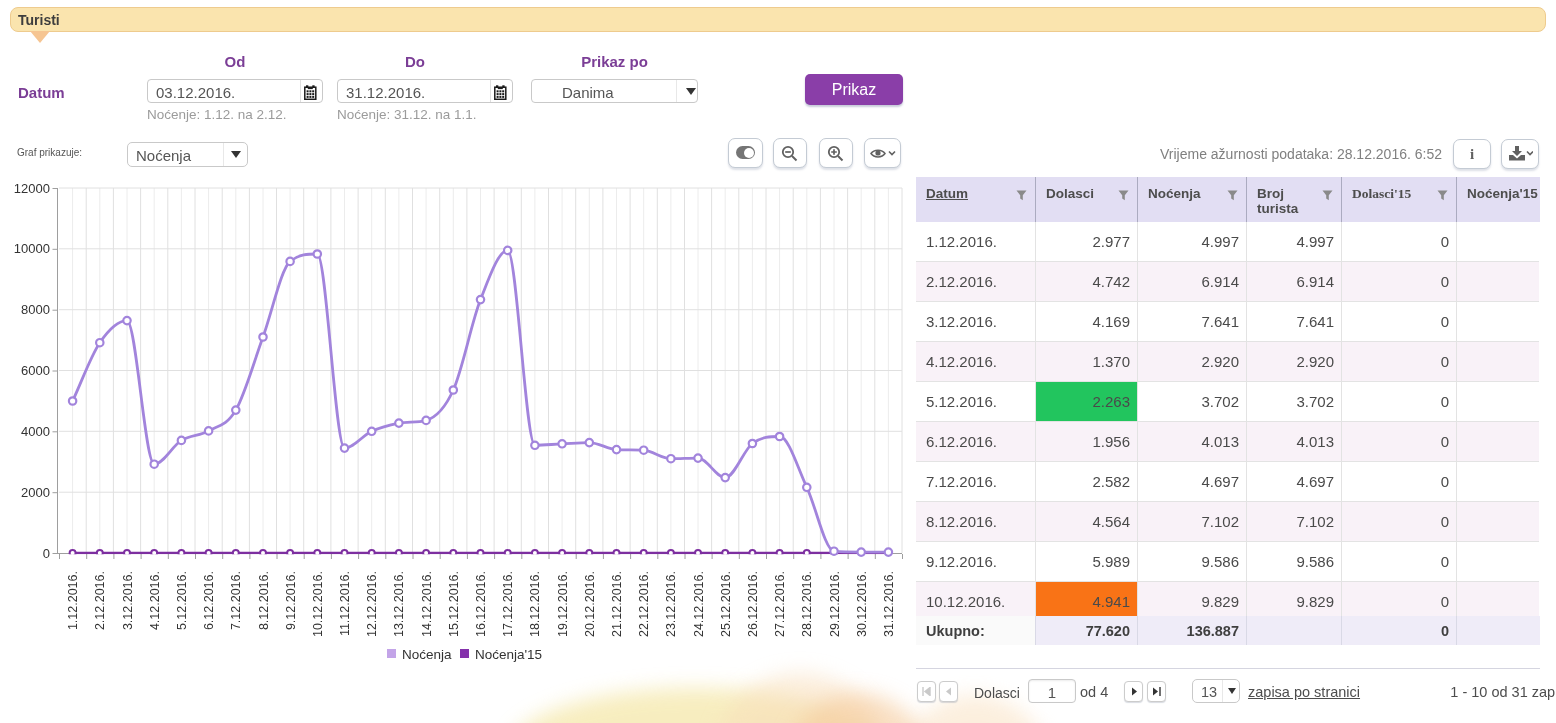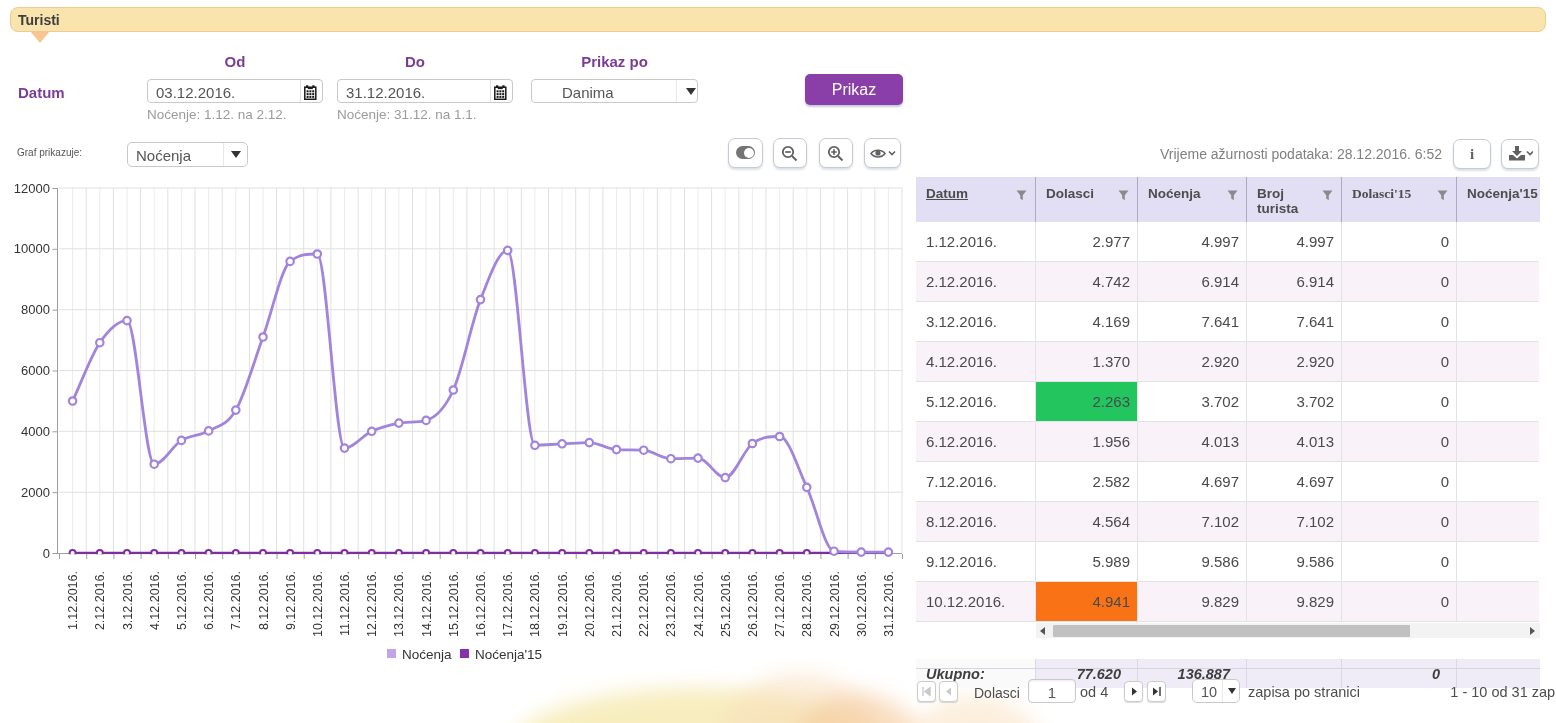--- a/index.html
+++ b/index.html
@@ -1,21 +1,21 @@
 <!DOCTYPE html>
 <html><head><meta charset="utf-8"><style>
 * {margin:0;padding:0;box-sizing:border-box;}
 html,body {width:1556px;height:723px;background:#fff;font-family:"Liberation Sans",sans-serif;overflow:hidden;position:relative;}
 .abs {position:absolute;}
 .purple {color:#7b3e96;font-weight:bold;}
 .inputbox {position:absolute;height:24px;background:#fff;border:1px solid #c9c9c9;border-radius:4px;font-size:15px;color:#555;}
 .btnsq {position:absolute;background:#fff;border:1px solid #c4cbd4;border-radius:7px;box-shadow:0 2px 2px rgba(120,130,160,0.25);}
 .th {position:absolute;top:177px;height:45px;background:#e2def3;border-right:1px solid #ababc0;font-size:13.5px;font-weight:bold;color:#4d4d4d;padding:9px 0 0 10px;line-height:15px;}
 .tc {position:absolute;height:40px;border-right:1px solid #e3e3e3;border-bottom:1px solid #e3e3e3;font-size:15px;color:#4a4a4a;text-align:right;padding:11px 7px 0 0;}
-.uk {position:absolute;top:659px;height:29px;background:#efecf8;border-right:1px solid #d9d9e6;font-size:14.5px;font-weight:bold;color:#3f3f3f;text-align:right;padding:7px 16px 0 0;font-style:italic;}
+.uk {position:absolute;top:616px;height:29px;background:#efecf8;border-right:1px solid #d9d9e6;font-size:14.5px;font-weight:bold;color:#3f3f3f;text-align:right;padding:7px 7px 0 0;}
 .pgbtn {position:absolute;top:681px;width:19px;height:21px;background:#fff;border:1px solid #ccc;border-radius:4px;box-shadow:0 1px 1px rgba(130,140,160,0.3);}
 </style></head>
 <body>
 
 <svg class="abs" style="left:490px;top:650px;" width="680" height="73" viewBox="0 0 680 73">
 <defs>
       <filter id="bl1" x="-50%" y="-50%" width="200%" height="200%">
         <feGaussianBlur stdDeviation="10"></feGaussianBlur>
       </filter>
     </defs>
@@ -354,16 +354,16 @@
 <div class="pgbtn" style="left:1124px;"></div>
 <svg class="abs" style="left:1131px;top:687px;" width="7" height="9" viewBox="0 0 7 9">
     <path d="M1 0.5 L6 4.5 L1 8.5 Z" fill="#333"></path>
   </svg>
 <div class="pgbtn" style="left:1147px;"></div>
 <svg class="abs" style="left:1152px;top:687px;" width="9" height="9" viewBox="0 0 9 9">
     <path d="M1 0.5 L6 4.5 L1 8.5 Z" fill="#333"></path>
     <path d="M8 0 V9" stroke="#333" stroke-width="1.4"></path>
   </svg>
 <div class="inputbox" style="left:1192px;top:679px;width:48px;height:24px;border-radius:5px;"></div>
-<div class="abs" style="left:1201px;top:684px;font-size:14.5px;color:#555;">10</div>
+<div class="abs" style="left:1201px;top:684px;font-size:14.5px;color:#555;">13</div>
 <div class="abs" style="left:1222px;top:680px;width:1px;height:22px;background:#e8e8e8;"></div>
 <div class="abs" style="left:1228px;top:688px;width:0;height:0;border-left:4.5px solid transparent;border-right:4.5px solid transparent;border-top:6px solid #333;"></div>
-<div class="abs" style="left:1248px;top:684px;font-size:14.5px;color:#4d4d4d;">zapisa po stranici</div>
+<div class="abs" style="left:1248px;top:684px;font-size:14.5px;color:#4d4d4d;text-decoration:underline;">zapisa po stranici</div>
 <div class="abs" style="left:1412px;top:684px;width:200px;text-align:center;font-size:14.5px;color:#4d4d4d;">1 - 10 od 31 zapisa</div>
 </body></html>

